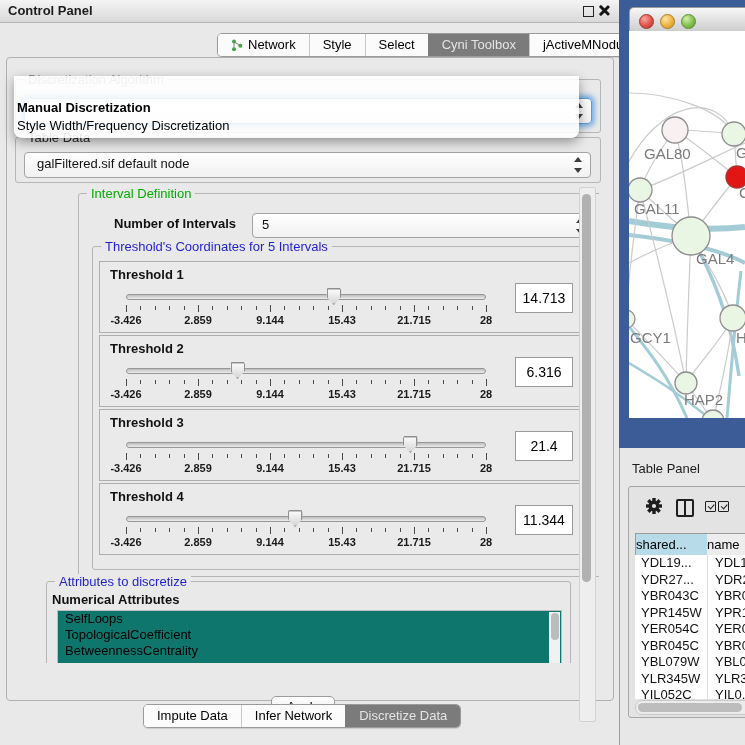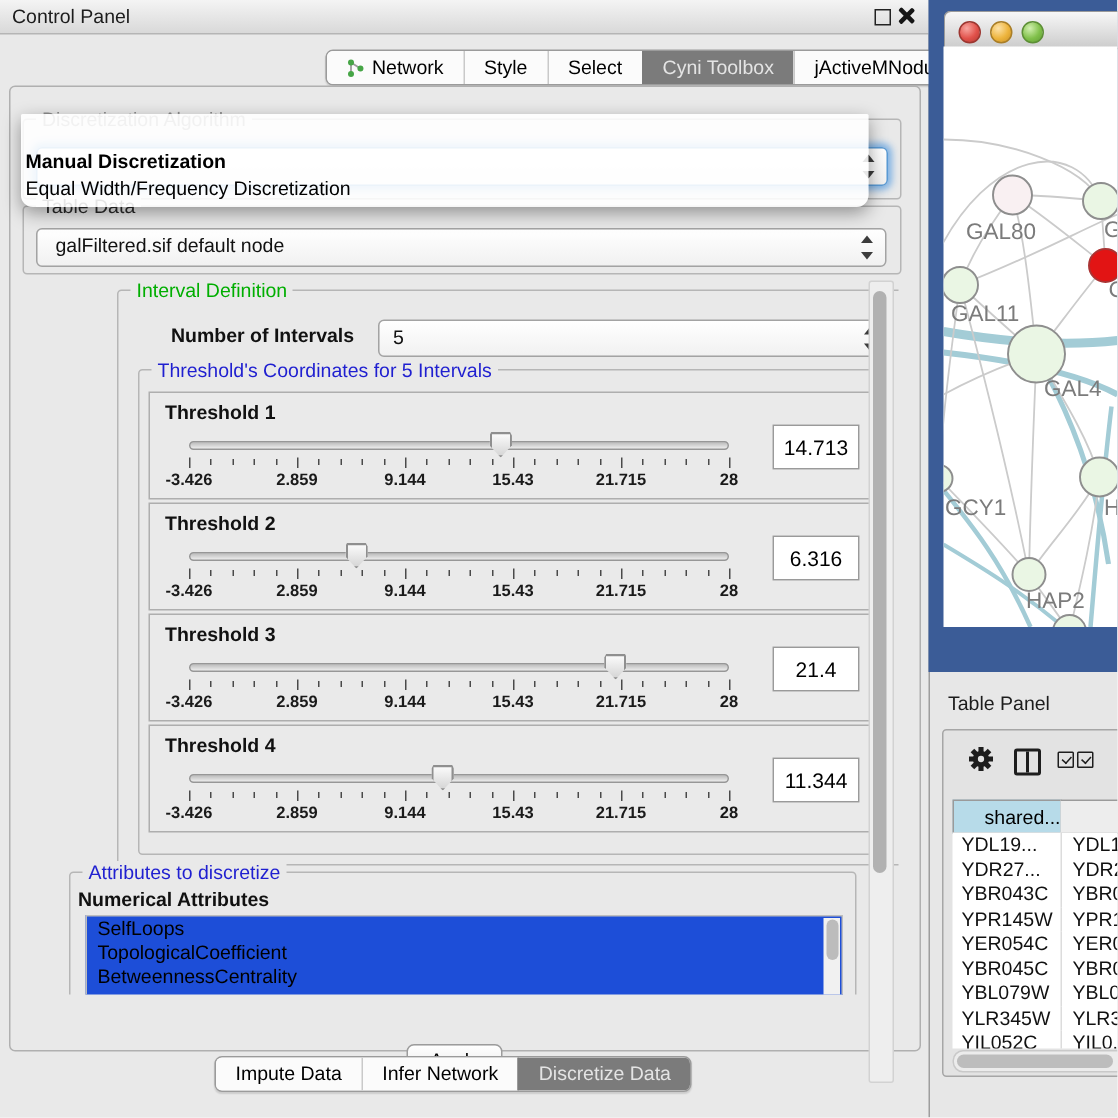--- a/index.html
+++ b/index.html
@@ -3,21 +3,21 @@
 <meta charset="utf-8">
 <style>
   html,body{margin:0;padding:0;}
   .root{position:relative;width:745px;height:745px;background:#e7e7e7;overflow:hidden;
         font-family:"Liberation Sans",sans-serif;font-size:13px;color:#111;}
   .abs{position:absolute;}
 
   
   .cp{left:0;top:0;width:619px;height:745px;background:#e9e9e9;border-right:1px solid #9e9e9e;}
   .cp-titlebar{left:0;top:0;width:619px;height:22px;background:linear-gradient(#f4f4f4,#d9d9d9);
-               border-bottom:1px solid #b5b5b5;}
+               border-bottom:1px solid #b5b5b5;font-weight:bold;}
   .cp-title{left:8px;top:0;line-height:22px;color:#1c1c1c;}
   .float-ic{left:583px;top:6px;width:9px;height:9px;border:1.5px solid #222;background:transparent;}
   .close-ic{left:598px;top:5px;width:11px;height:11px;}
   .close-ic::before,.close-ic::after{content:"";position:absolute;left:4.5px;top:-1px;width:2.6px;height:13px;background:#151515;border-radius:1px;}
   .close-ic::before{transform:rotate(45deg);}.close-ic::after{transform:rotate(-45deg);}
 
   
   .tabstrip{display:flex;border:1px solid #9b9b9b;border-radius:5px;overflow:hidden;
             background:#fbfbfb;box-shadow:0 1px 1px rgba(0,0,0,0.12);height:22px;}
   .tab{display:flex;align-items:center;gap:5px;padding:0 13px;line-height:22px;color:#000;
@@ -65,21 +65,21 @@
              background:linear-gradient(#fefefe,#d2d2d2);box-shadow:inset 0 0 0 1.5px #8f8f8f;}
   .ticks{position:absolute;left:26px;top:43px;width:360px;height:8px;}
   .tick{position:absolute;top:1px;width:1px;height:4px;background:#4a4a4a;}
   .tick.major{top:0;height:7px;}
   .ticklabels{position:absolute;left:26px;top:52px;width:360px;height:13px;}
   .ticklabel{position:absolute;transform:translateX(-50%);font-size:11px;font-weight:bold;color:#1a1a1a;white-space:nowrap;}
   .thr-value{position:absolute;right:12px;top:21px;width:56px;height:28px;background:#fff;border:1px solid #9a9a9a;
              line-height:28px;text-align:center;font-size:14px;color:#000;}
 
   
-  .listbox{position:absolute;left:10px;top:32px;width:503px;height:60px;background:#1d4ed8;border:1px solid #bdbdbd;}
+  .listbox{position:absolute;left:10px;top:32px;width:503px;height:60px;background:#0f766e;border:1px solid #bdbdbd;}
   .listitem{padding:1px 0 1px 7px;line-height:14px;color:#000;white-space:nowrap;}
   .lscroll{position:absolute;right:1px;top:1px;width:11px;height:56px;background:#f1f1f1;}
   .lthumb{position:absolute;left:1.5px;top:1px;width:8px;height:27px;background:#bcbcbc;border-radius:4px;}
 
   .btn{position:absolute;background:linear-gradient(#ffffff,#e4e4e4);border:1px solid #9c9c9c;border-radius:5px;
        text-align:center;line-height:20px;color:#000;}
 
   
   .net-frame{left:619px;top:0;width:126px;height:448px;background:#3b5c97;}
   .net-titlebar{left:629px;top:7px;width:116px;height:24px;background:linear-gradient(#f7f7f7,#cccccc);
@@ -91,21 +91,21 @@
   .net-canvas{left:629px;top:31px;width:116px;height:387px;background:#ffffff;overflow:hidden;}
 
   .tp-title{left:632px;top:461px;color:#1c1c1c;}
   .tpanel{left:628px;top:486px;width:130px;height:230px;border:1px solid #a6a6a6;border-radius:3px;background:#e3e3e3;}
   .tp-toolbar{position:absolute;left:0;top:0;width:100%;height:44px;}
   .tbtn{position:absolute;top:12px;}
   .icon-split{width:14px;height:14px;border:2px solid #1e1e1e;border-radius:2px;}
   .icon-split::after{content:"";position:absolute;left:5.5px;top:0;width:2px;height:14px;background:#1e1e1e;}
   .icon-cb{width:9px;height:9px;border:1.7px solid #1e1e1e;border-radius:1px;}
   .icon-cb::after{content:"";position:absolute;left:1.5px;top:2px;width:5px;height:2.5px;border-left:1.7px solid #1e1e1e;border-bottom:1.7px solid #1e1e1e;transform:rotate(-48deg);}
-  .thead{position:absolute;top:46px;height:21px;line-height:21px;text-align:right;border:1px solid #9a9a9a;
+  .thead{position:absolute;top:46px;height:21px;line-height:21px;text-align:left;border:1px solid #9a9a9a;
          font-size:13px;color:#000;overflow:hidden;white-space:nowrap;}
   .thead.c1{left:6px;width:71px;background:#b7dbe9;}
   .thead.c2{left:78px;width:80px;background:#ededed;border-left:none;}
   .tbody{position:absolute;left:6px;top:68px;width:152px;height:144px;background:#ffffff;overflow:hidden;}
   .trow{display:flex;height:16.5px;line-height:16.5px;white-space:nowrap;}
   .tcell{overflow:hidden;} .tcell.c1{width:66px;padding-left:6px;} .tcell.c2{padding-left:7px;border-left:1px solid #dcdcdc;}
   .hscroll{position:absolute;left:6px;top:213px;width:126px;height:13px;background:#ececec;border:1px solid #c9c9c9;border-radius:7px;}
   .hthumb{position:absolute;left:2px;top:1.5px;width:104px;height:9px;background:#bdbdbd;border-radius:5px;}
 
   svg text{font-family:"Liberation Sans",sans-serif;}
@@ -373,21 +373,21 @@
       </div>
 
       <div class="abs vscroll" style="left:572px;top:129px;height:533px;">
         <div class="vthumb"></div>
       </div>
 
       <div class="btn" style="left:264px;top:614px;width:62px;height:21px;margin-top:24px;">Apply</div>
 
       <div class="abs popup" style="left:7px;top:18px;">
         <div class="popup-opt b">Manual Discretization</div>
-        <div class="popup-opt r">Equal Width/Frequency Discretization</div>
+        <div class="popup-opt r">Style Width/Frequency Discretization</div>
       </div>
     </div>
 
     <div class="abs tabstrip strip-bottom">
       <div class="tab">
           <span>Impute Data</span>
         </div>
       <div class="tab">
           <span>Infer Network</span>
         </div>

